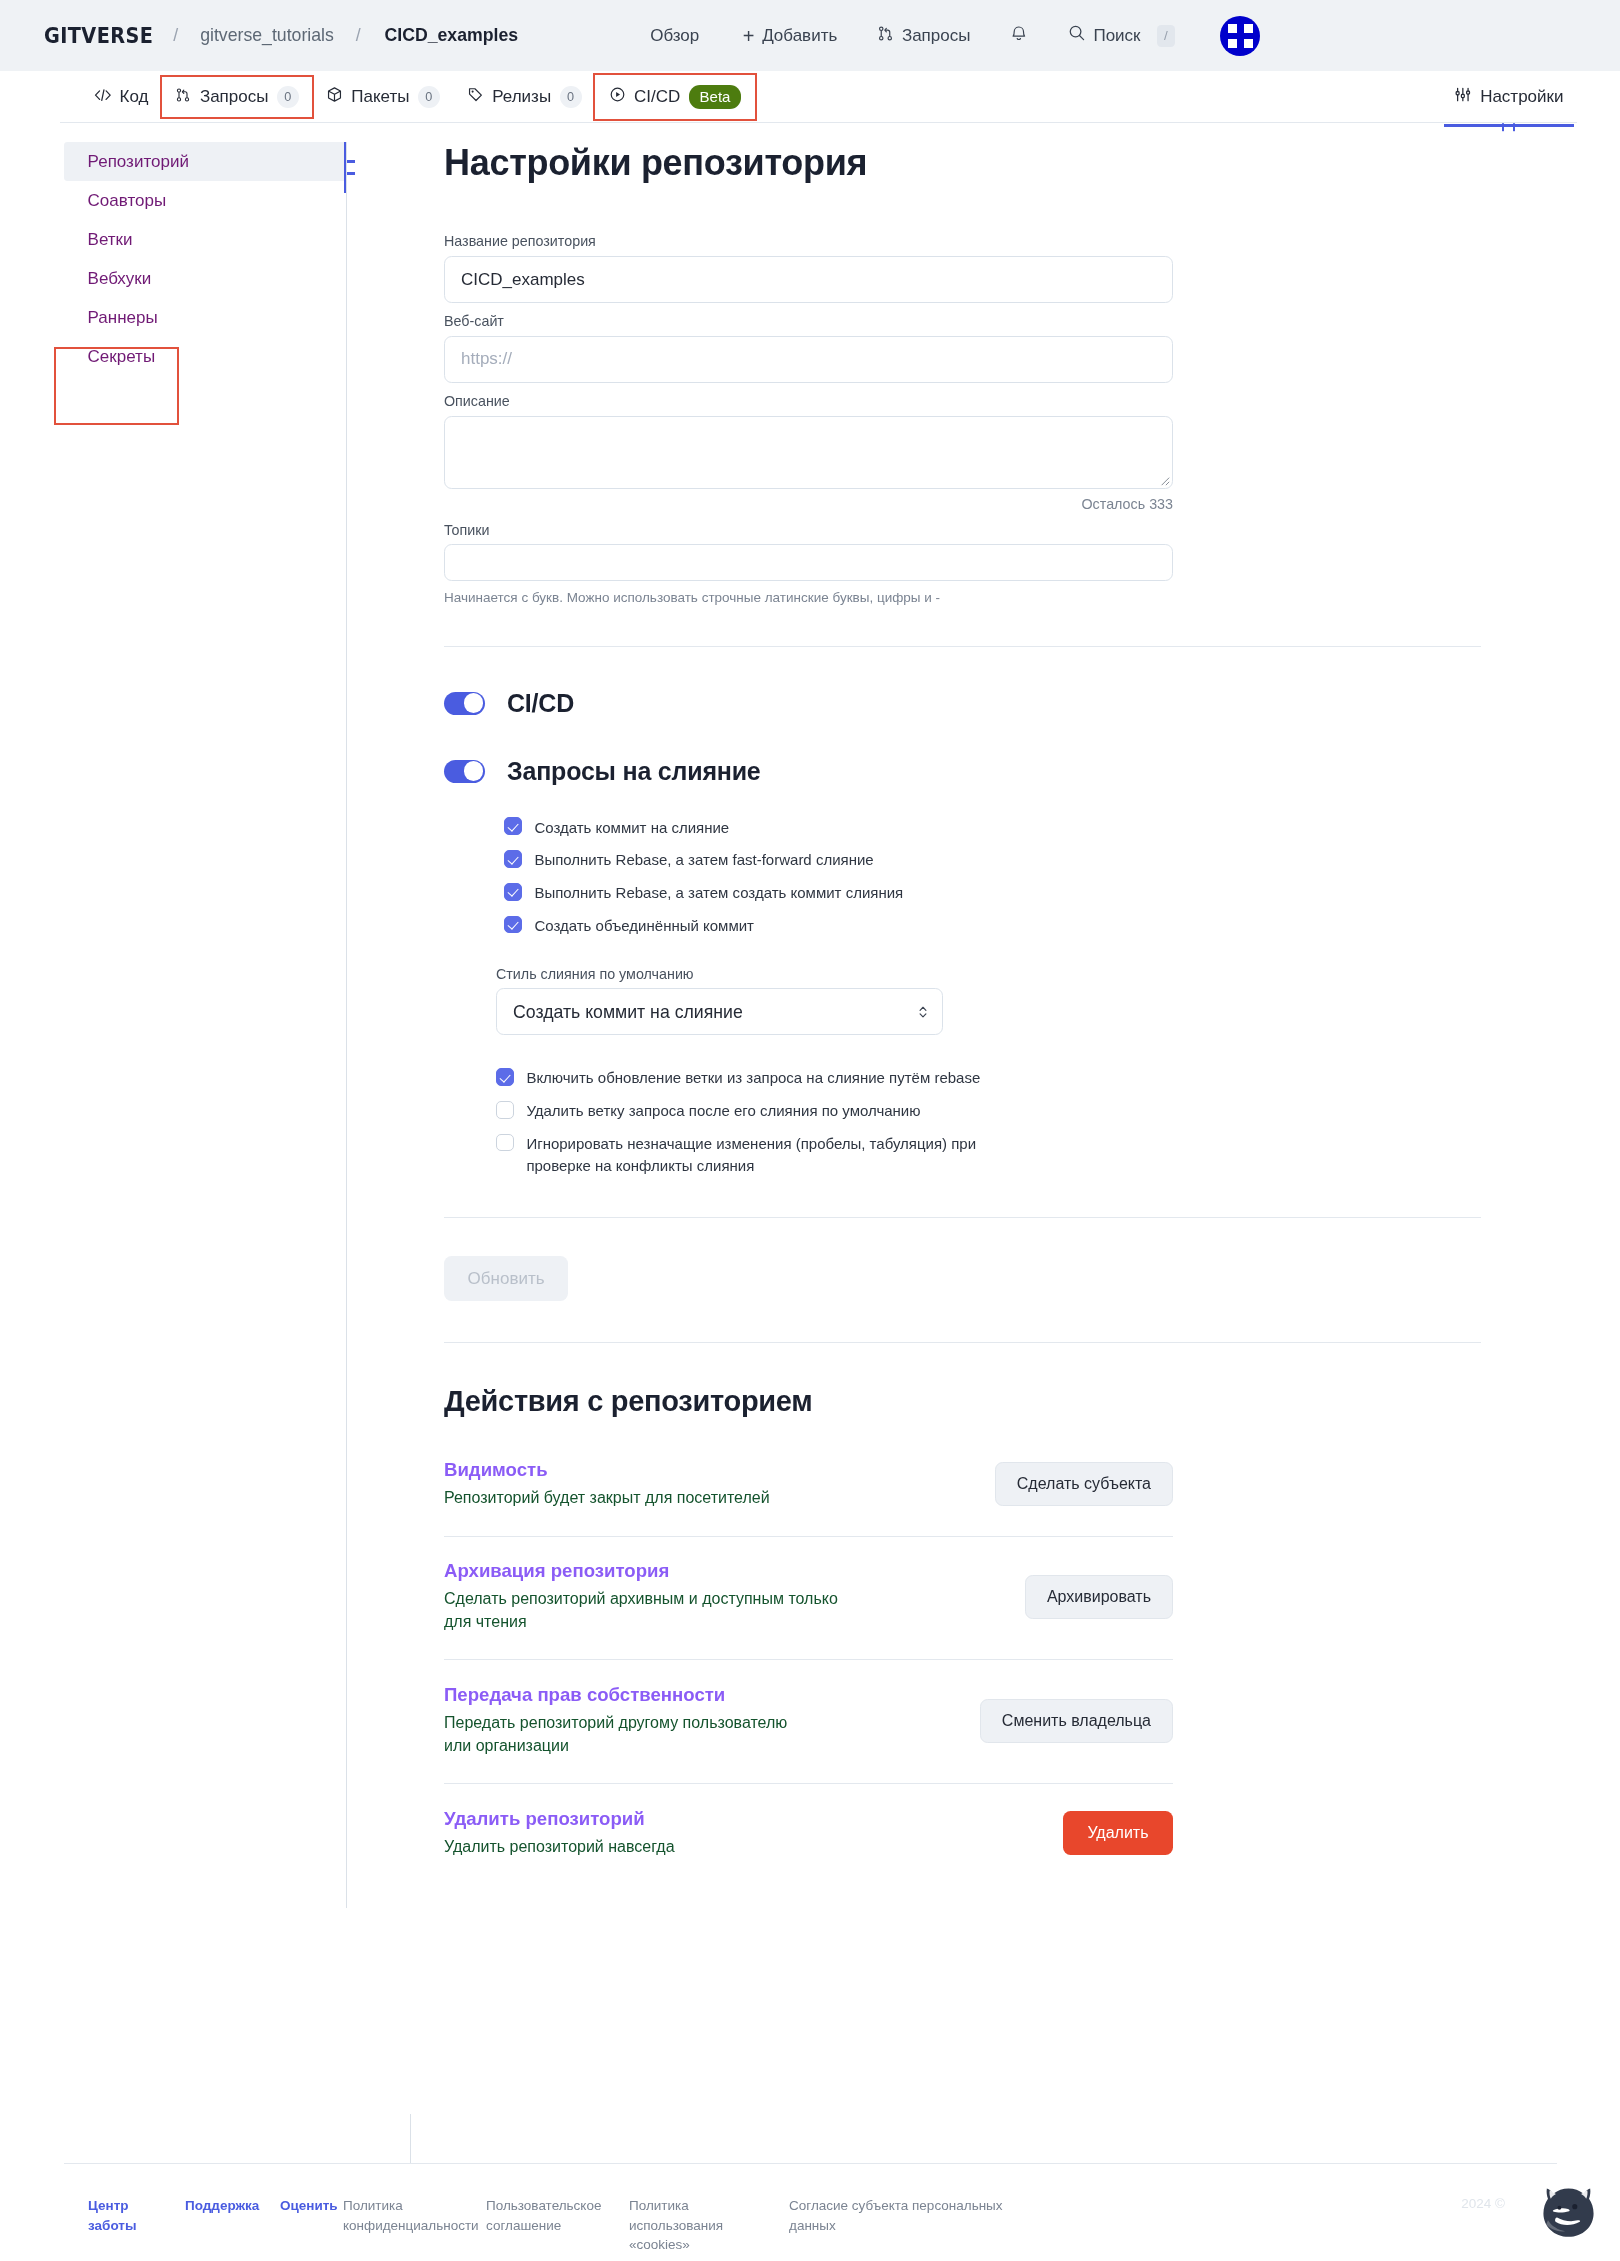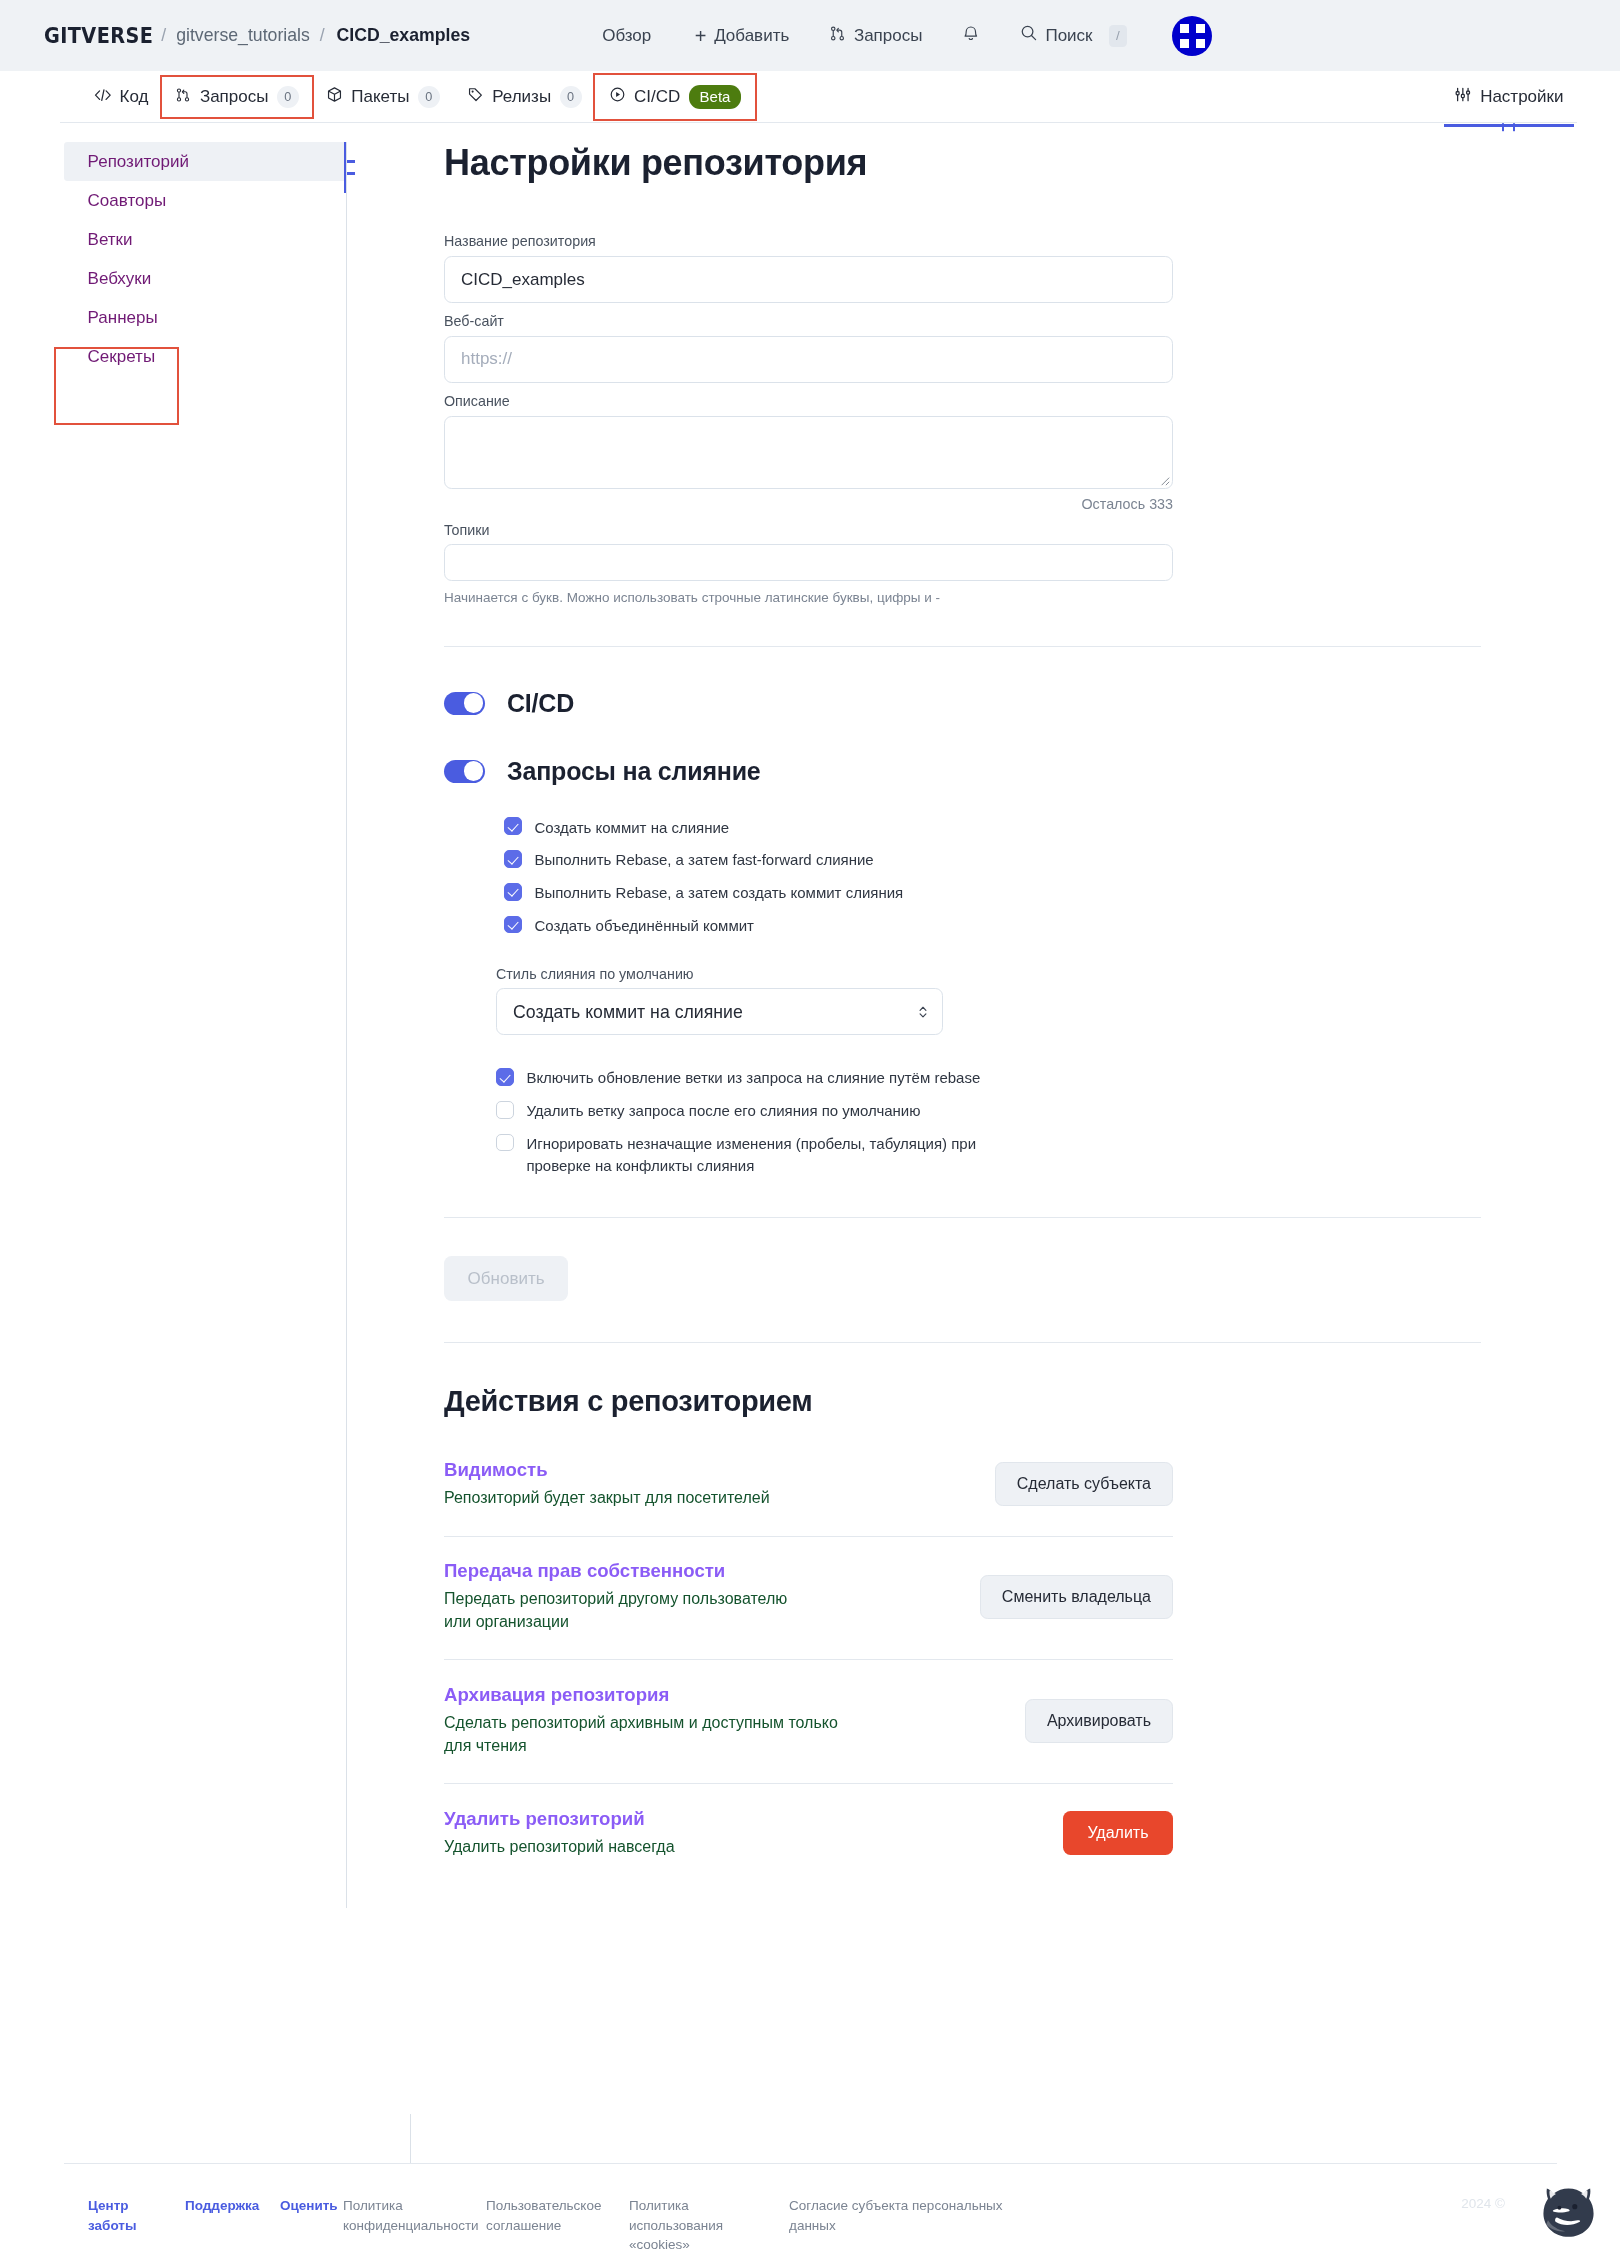--- a/index.html
+++ b/index.html
@@ -16,21 +16,21 @@
 
   
   .topbar {
     height: 71px;
     background: #eff2f5;
     display: flex;
     align-items: center;
     padding: 0 27px 0 44px;
     position: relative;
   }
-  .brand-group { display: flex; align-items: center; gap: 0; }
+  .brand-group { display: flex; align-items: center; gap: 12px; }
   .brand-logo {
     font-family: "DejaVu Sans", sans-serif;
     font-weight: 700;
     font-size: 21px;
     letter-spacing: 0.4px;
     color: #1b2130;
     font-stretch: condensed;
     transform: scaleX(1.02);
     transform-origin: left center;
   }
@@ -553,32 +553,32 @@
       <div class="act-row">
         <div>
           <div class="act-title">Видимость</div>
           <div class="act-desc">Репозиторий будет закрыт для посетителей</div>
         </div>
         <button class="btn-grey">Сделать субъекта</button>
       </div>
 
       <div class="act-row">
         <div>
+          <div class="act-title">Архивация репозитория</div>
+          <div class="act-desc" style="max-width:405px">Сделать репозиторий архивным и доступным только для чтения</div>
+        </div>
+        <button class="btn-grey">Архивировать</button>
+      </div>
+
+      <div class="act-row">
+        <div>
           <div class="act-title">Передача прав собственности</div>
           <div class="act-desc" style="max-width:363px">Передать репозиторий другому пользователю или организации</div>
         </div>
         <button class="btn-grey">Сменить владельца</button>
-      </div>
-
-      <div class="act-row">
-        <div>
-          <div class="act-title">Архивация репозитория</div>
-          <div class="act-desc" style="max-width:405px">Сделать репозиторий архивным и доступным только для чтения</div>
-        </div>
-        <button class="btn-grey">Архивировать</button>
       </div>
 
       <div class="act-row last">
         <div>
           <div class="act-title">Удалить репозиторий</div>
           <div class="act-desc">Удалить репозиторий навсегда</div>
         </div>
         <button class="btn-danger">Удалить</button>
       </div>
 

